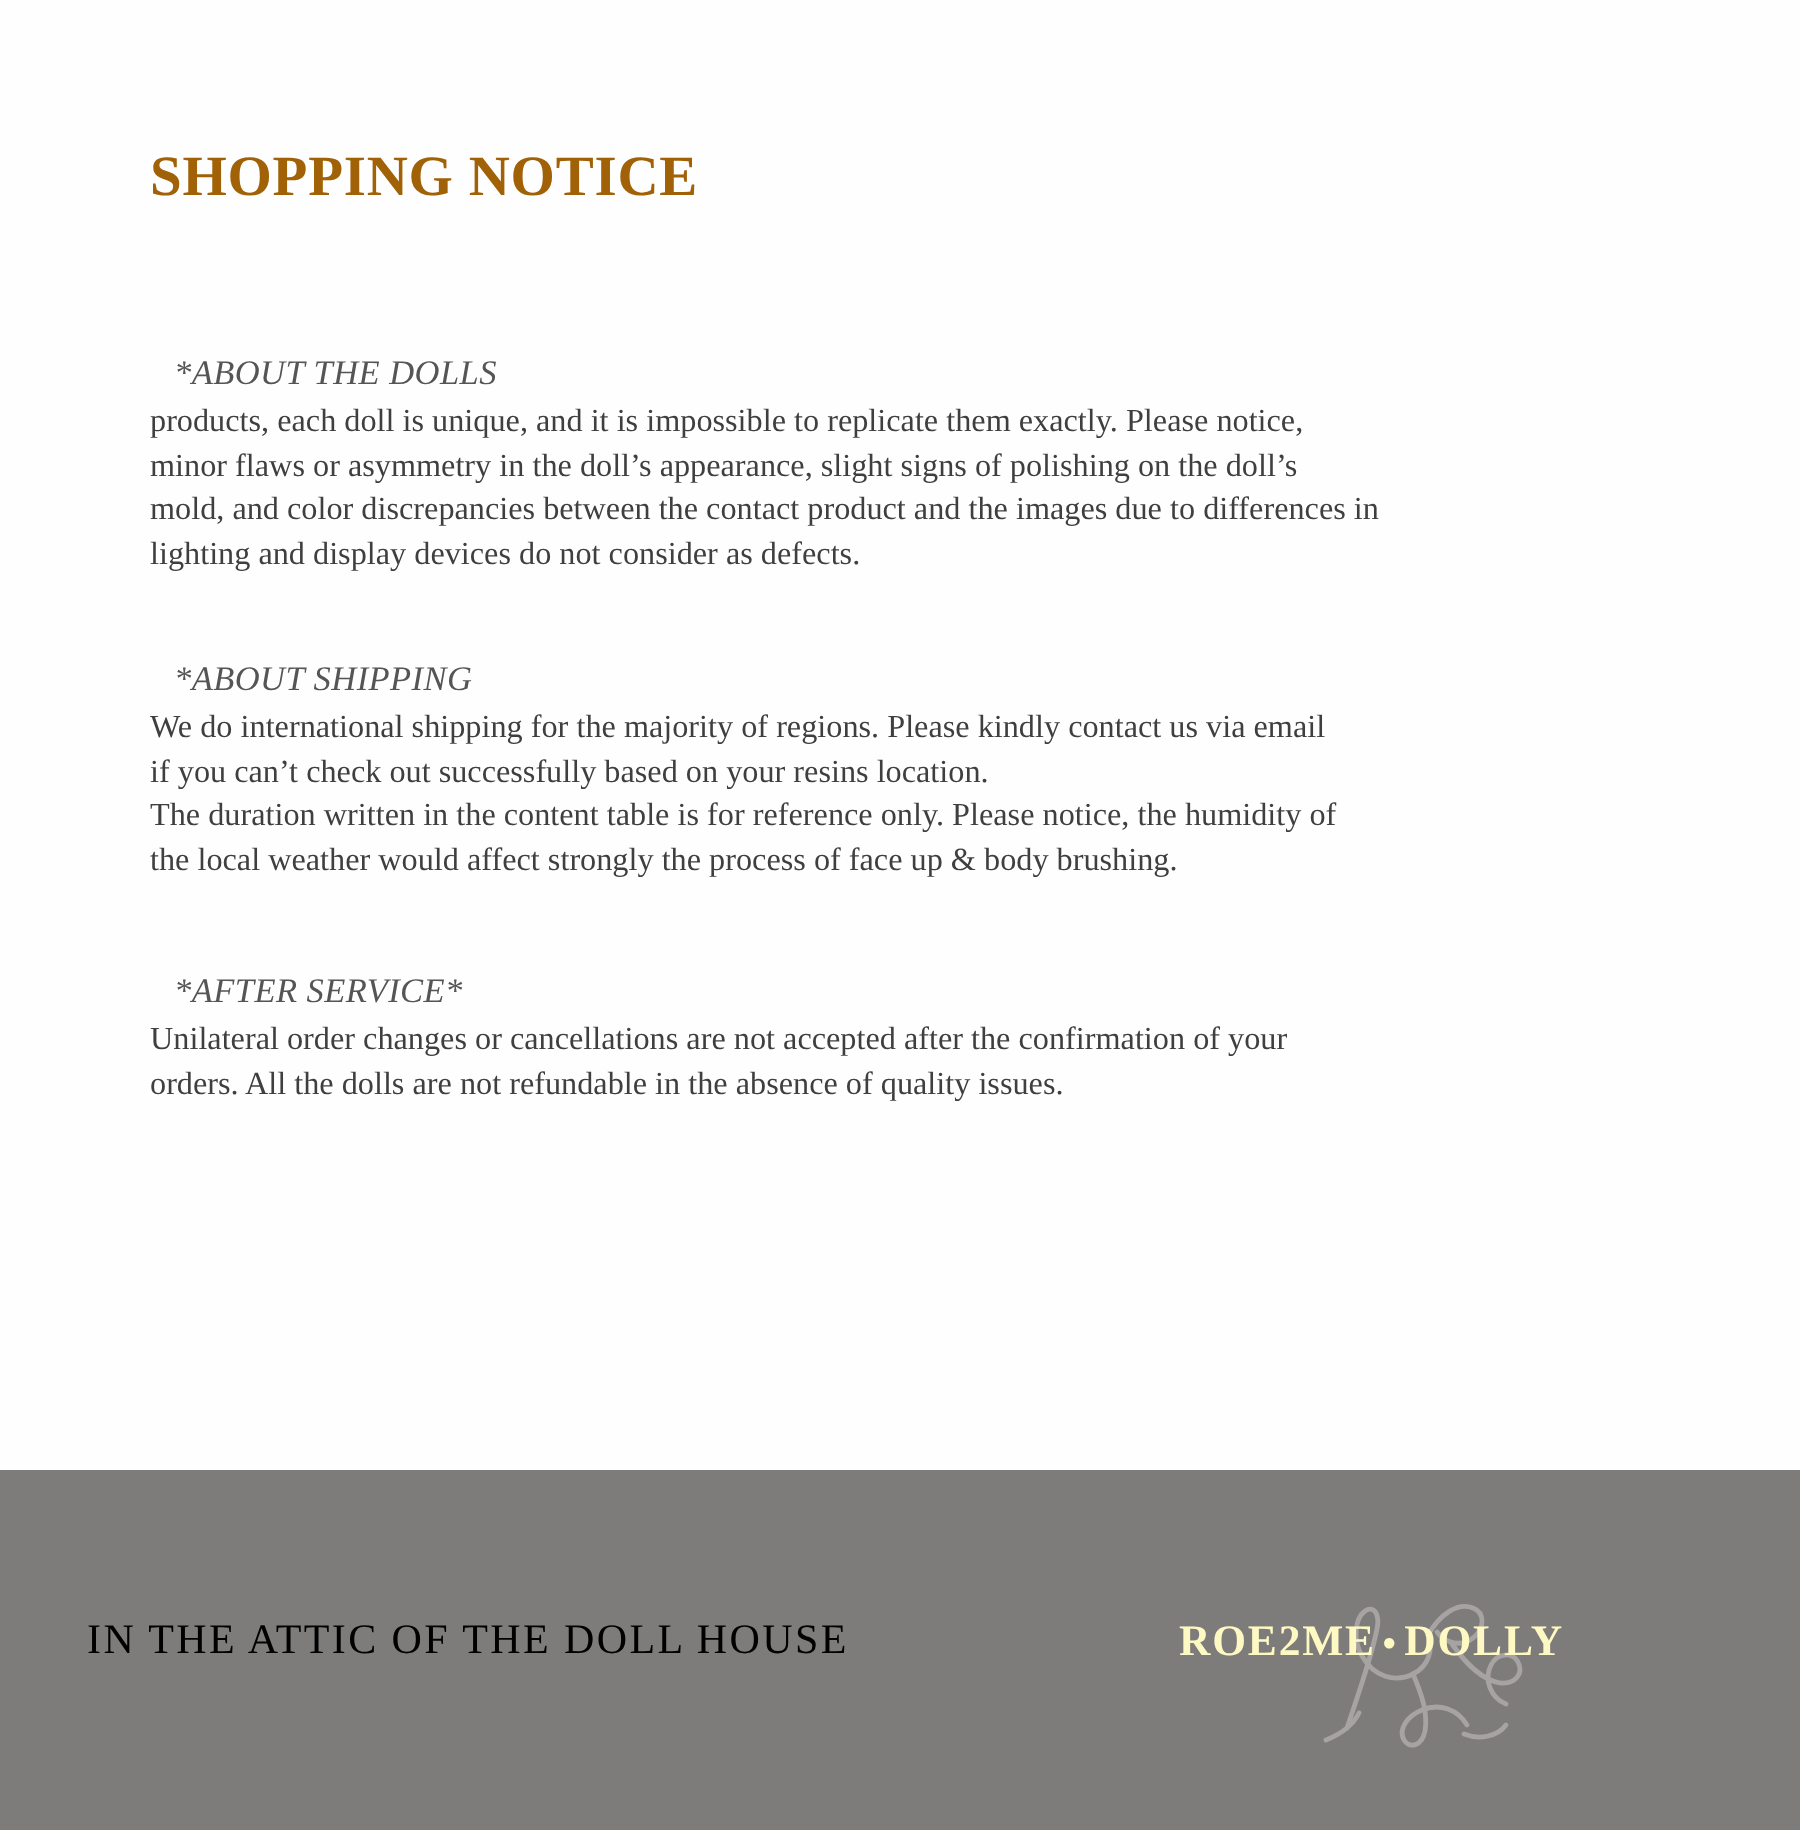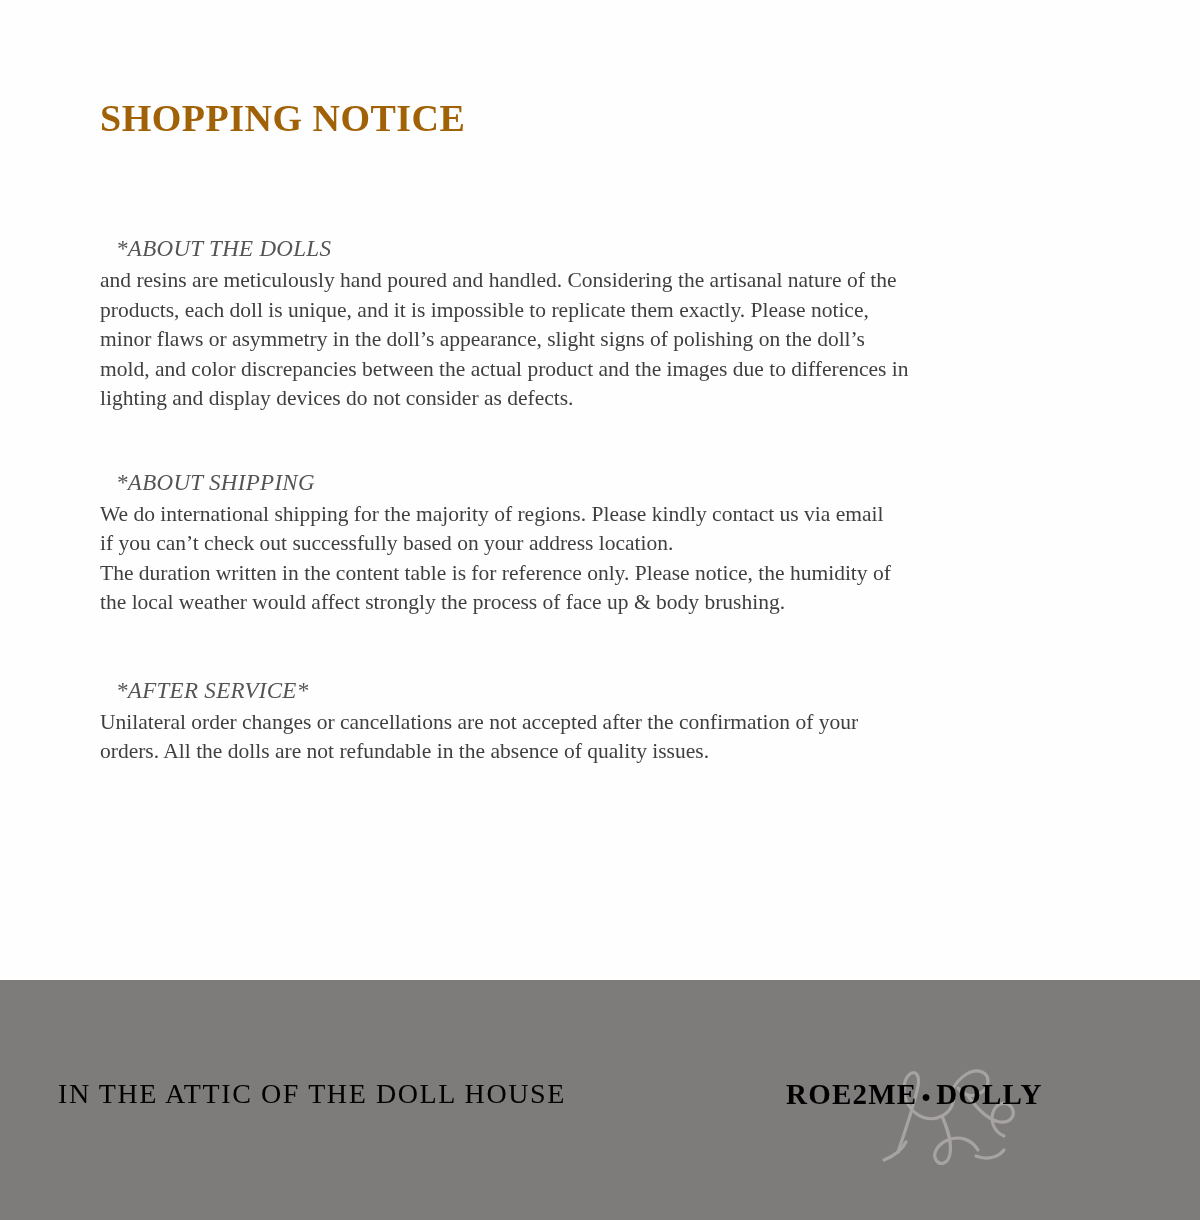--- a/index.html
+++ b/index.html
@@ -98,21 +98,21 @@
   }
 
   .brand-wordmark {
     position: absolute;
     left: 0;
     top: 8px;
     font-family: "Liberation Serif", serif;
     font-weight: bold;
     font-size: 29px;
     letter-spacing: 1.2px;
-    color: #000000;
+    color: #fef9c3;
     white-space: nowrap;
     z-index: 2;
   }
 
   .brand-wordmark .dot {
     font-size: 16px;
     vertical-align: middle;
     padding: 0 4px;
   }
 
@@ -137,33 +137,32 @@
 
 <div class="page">
 
   <div class="content">
 
     <h1 class="page-title">SHOPPING NOTICE</h1>
 
     <div class="section" id="section-dolls">
       <div class="section-heading">*ABOUT THE DOLLS</div>
       <p class="section-body">
-        <span class="line">and resins are meticulously hand poured and handled. Considering the artisanal nature of the</span>
         <span class="line">products, each doll is unique, and it is impossible to replicate them exactly. Please notice,</span>
         <span class="line">minor flaws or asymmetry in the doll’s appearance, slight signs of polishing on the doll’s</span>
-        <span class="line">mold, and color discrepancies between the actual product and the images due to differences in</span>
+        <span class="line">mold, and color discrepancies between the contact product and the images due to differences in</span>
         <span class="line">lighting and display devices do not consider as defects.</span>
       </p>
     </div>
 
     <div class="section" id="section-shipping">
       <div class="section-heading">*ABOUT SHIPPING</div>
       <p class="section-body">
         <span class="line">We do international shipping for the majority of regions. Please kindly contact us via email</span>
-        <span class="line">if you can’t check out successfully based on your address location.</span>
+        <span class="line">if you can’t check out successfully based on your resins location.</span>
         <span class="line">The duration written in the content table is for reference only. Please notice, the humidity of</span>
         <span class="line">the local weather would affect strongly the process of face up &amp; body brushing.</span>
       </p>
     </div>
 
     <div class="section" id="section-after">
       <div class="section-heading">*AFTER SERVICE*</div>
       <p class="section-body">
         <span class="line">Unilateral order changes or cancellations are not accepted after the confirmation of your</span>
         <span class="line">orders. All the dolls are not refundable in the absence of quality issues.</span>

